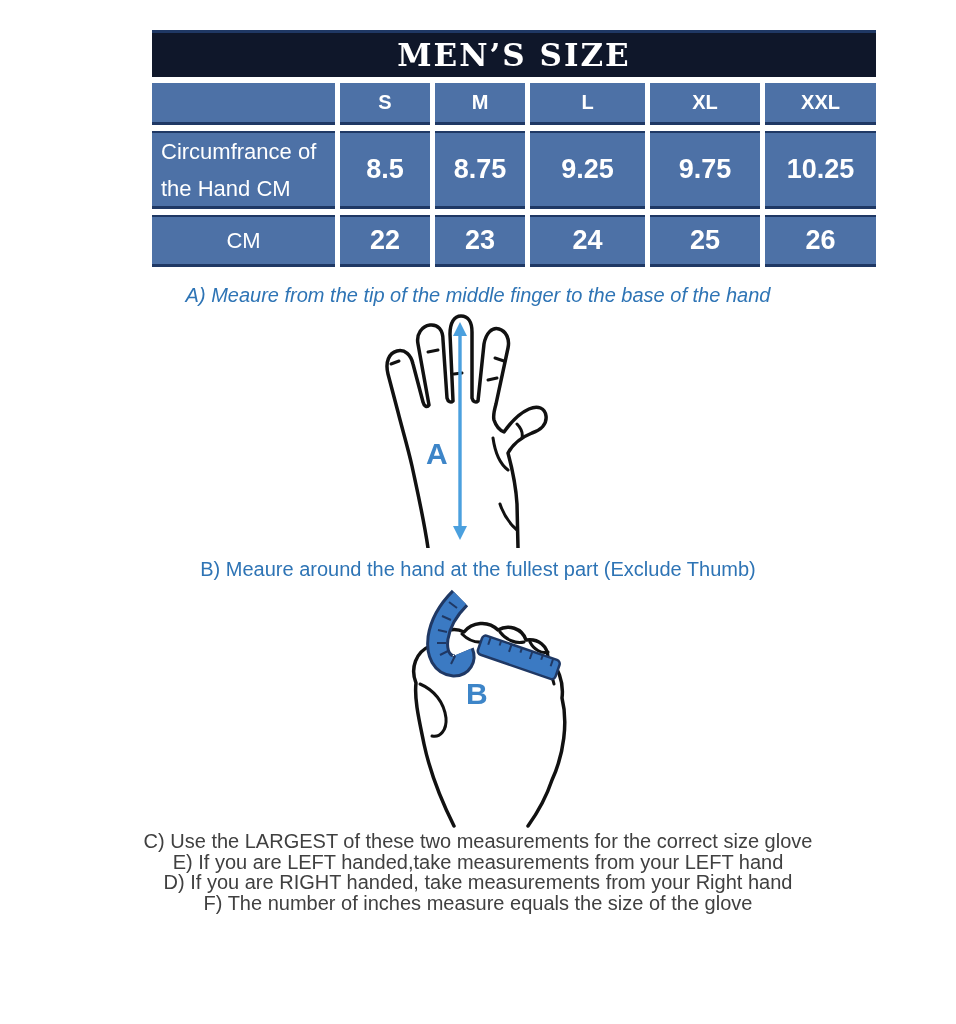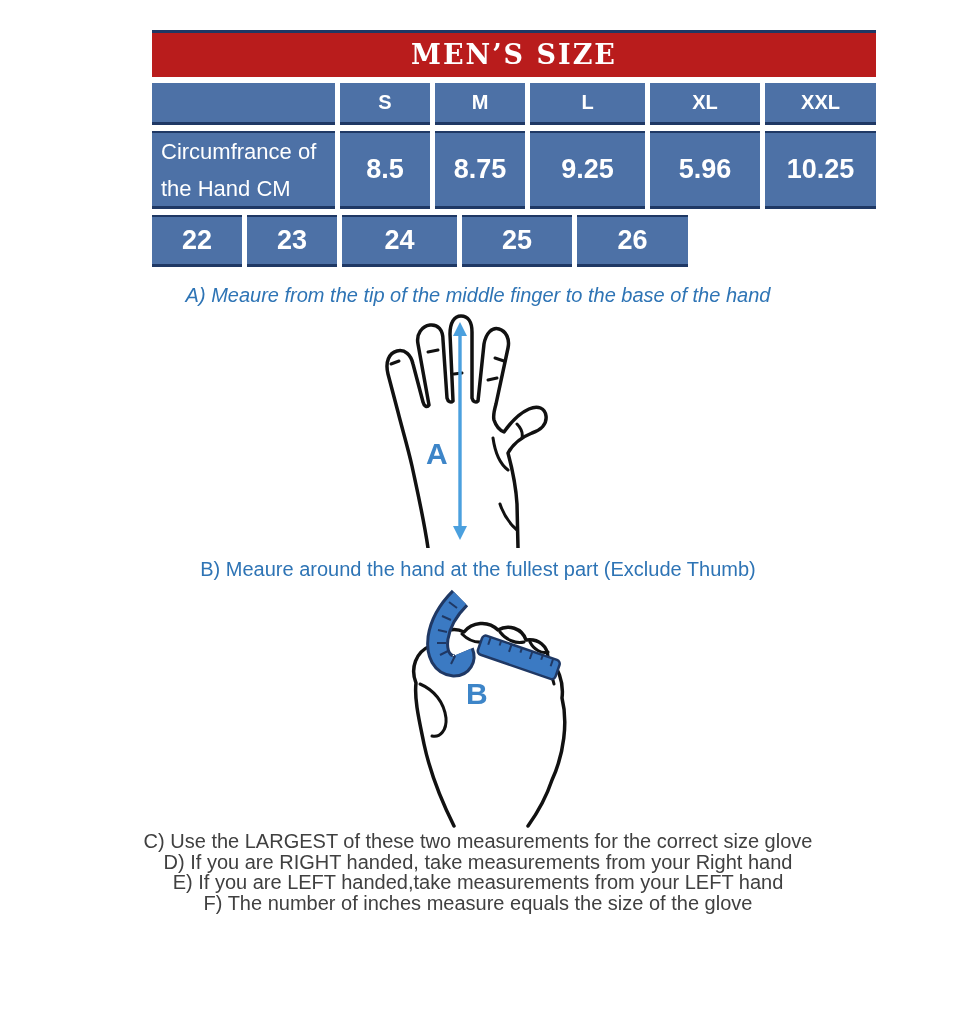--- a/index.html
+++ b/index.html
@@ -3,23 +3,23 @@
 <meta charset="utf-8">
 <style>
   html,body{margin:0;padding:0;background:#fff;}
   .canvas{
     position:relative;width:956px;height:1024px;background:#ffffff;
     font-family:"Liberation Sans",sans-serif;overflow:hidden;
   }
   
   .size-table{position:absolute;left:152px;top:30px;width:724px;}
   .title-bar{
-    box-sizing:border-box;height:47px;background:#b91c1c;border-top:3px solid #1f3864;
+    box-sizing:border-box;height:47px;background:#0f172a;border-top:3px solid #1f3864;
     color:#fff;text-align:center;font-family:"DejaVu Serif",serif;font-weight:700;
-    font-size:27px;letter-spacing:2px;line-height:44px;
+    font-size:31px;letter-spacing:2px;line-height:44px;
   }
   .trow{display:flex;gap:5px;margin-top:6px;}
   .cell{
     box-sizing:border-box;background:#4d71a6;color:#ffffff;
     display:flex;align-items:center;justify-content:center;
   }
   .c0{flex:0 0 183px}.c1{flex:0 0 90px}.c2{flex:0 0 90px}
   .c3{flex:0 0 115px}.c4{flex:0 0 110px}.c5{flex:0 0 111px}
   .hdr .cell{height:42px;border-bottom:3px solid #1f3864;font-weight:700;font-size:20px;}
   .r-circ .cell{height:78px;border-top:2px solid #1f3864;border-bottom:3px solid #1f3864;}
@@ -67,25 +67,26 @@
       <div class="cell c3">L</div>
       <div class="cell c4">XL</div>
       <div class="cell c5">XXL</div>
     </div>
 
     <div class="trow r-circ">
       <div class="cell c0 lbl">Circumfrance of the Hand CM</div>
       <div class="cell c1 num">8.5</div>
       <div class="cell c2 num">8.75</div>
       <div class="cell c3 num">9.25</div>
-      <div class="cell c4 num">5.96</div>
+      <div class="cell c4 num">9.75</div>
       <div class="cell c5 num">10.25</div>
     </div>
 
     <div class="trow r-cm">
+      <div class="cell c0 lbl">CM</div>
       <div class="cell c1 num">22</div>
       <div class="cell c2 num">23</div>
       <div class="cell c3 num">24</div>
       <div class="cell c4 num">25</div>
       <div class="cell c5 num">26</div>
     </div>
   </div>
 
   <div class="cap cap-a">A) Meaure from the tip of the middle finger to the base of the hand</div>
 
@@ -172,18 +173,18 @@
           M 8 -10 L 8 -2   M 19 -10 L 19 -5  M 30 -10 L 30 -2
           M 41 -10 L 41 -5 M 52 -10 L 52 -2  M 63 -10 L 63 -5
           M 74 -10 L 74 -2"></path>
       </g>
       <text class="fig-label" x="70" y="118">B</text>
     </svg>
   </div>
 
   <div class="notes">
     <div>C) Use the LARGEST of these two measurements for the correct size glove</div>
+    <div>E) If you are LEFT handed,take measurements from your LEFT hand</div>
     <div>D) If you are RIGHT handed, take measurements from your Right hand</div>
-    <div>E) If you are LEFT handed,take measurements from your LEFT hand</div>
     <div>F) The number of inches measure equals the size of the glove</div>
   </div>
 
 </div>
 
 </body></html>

